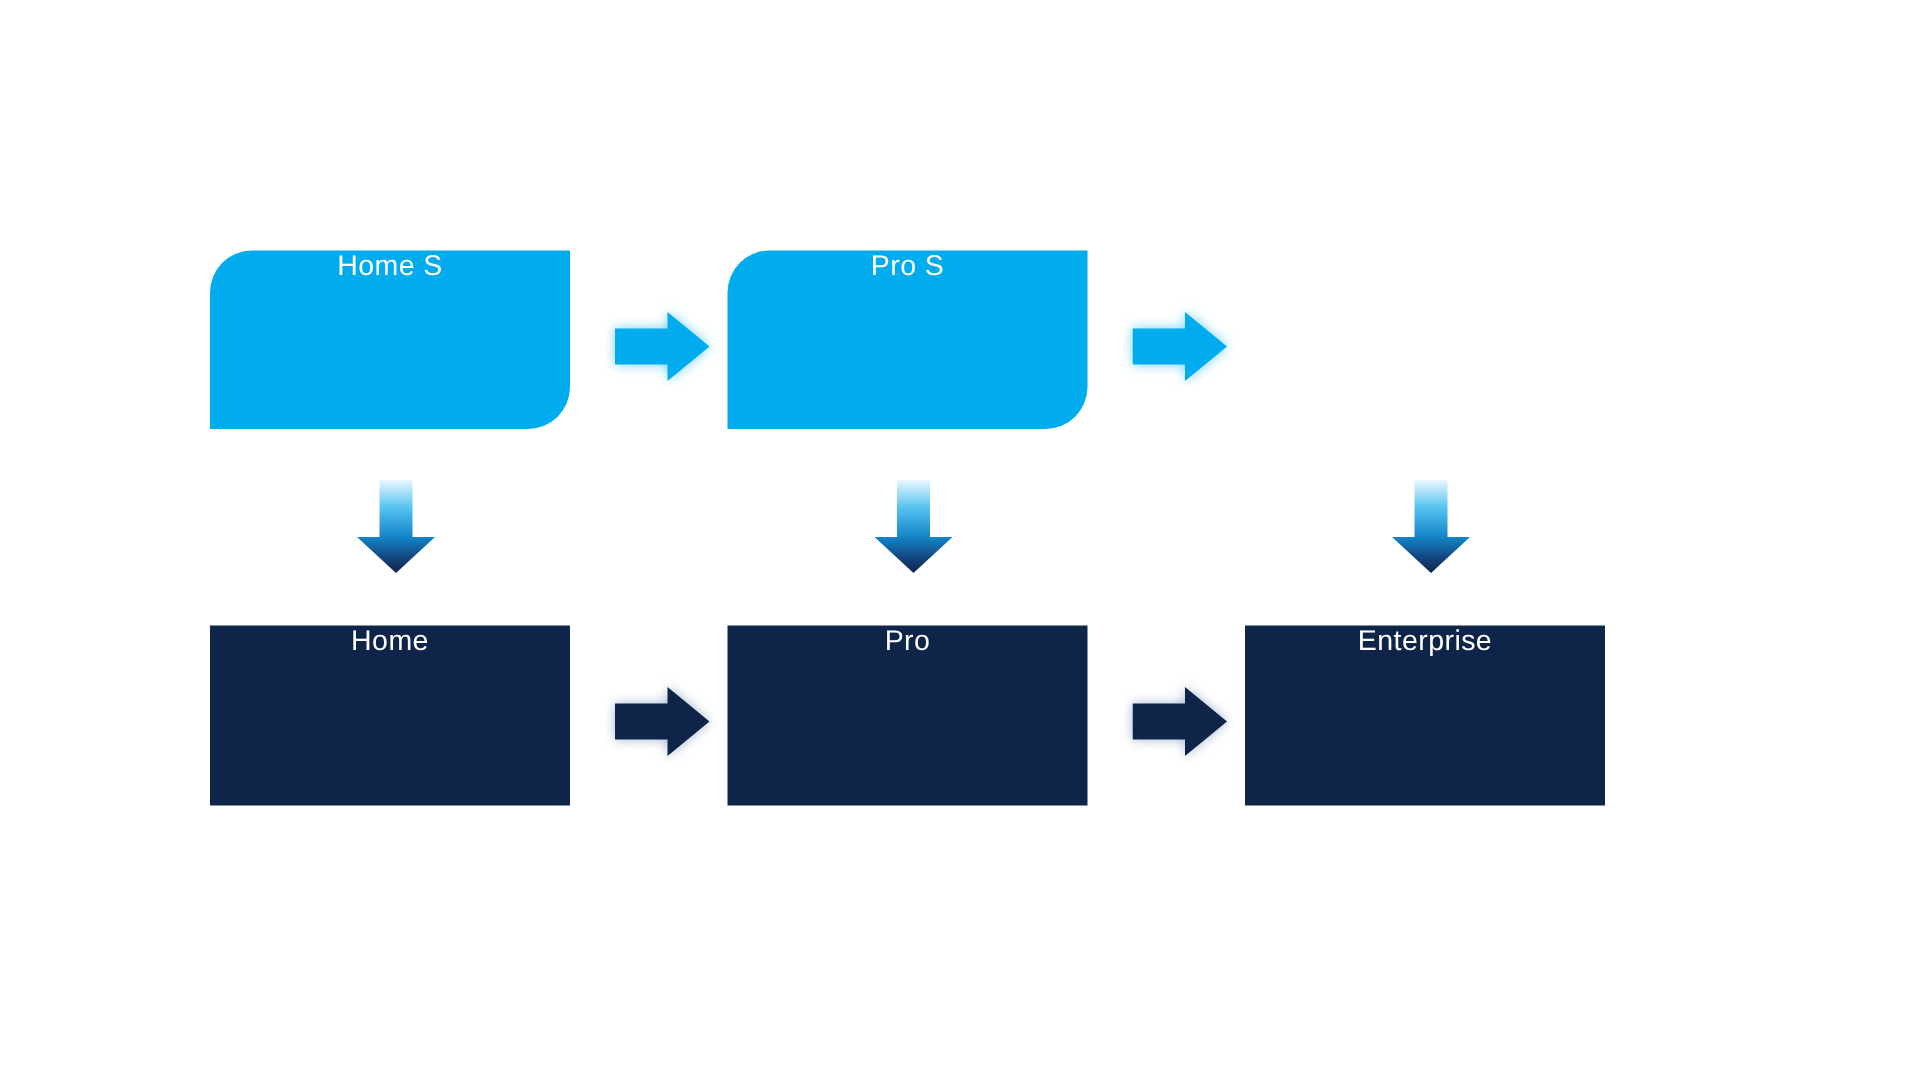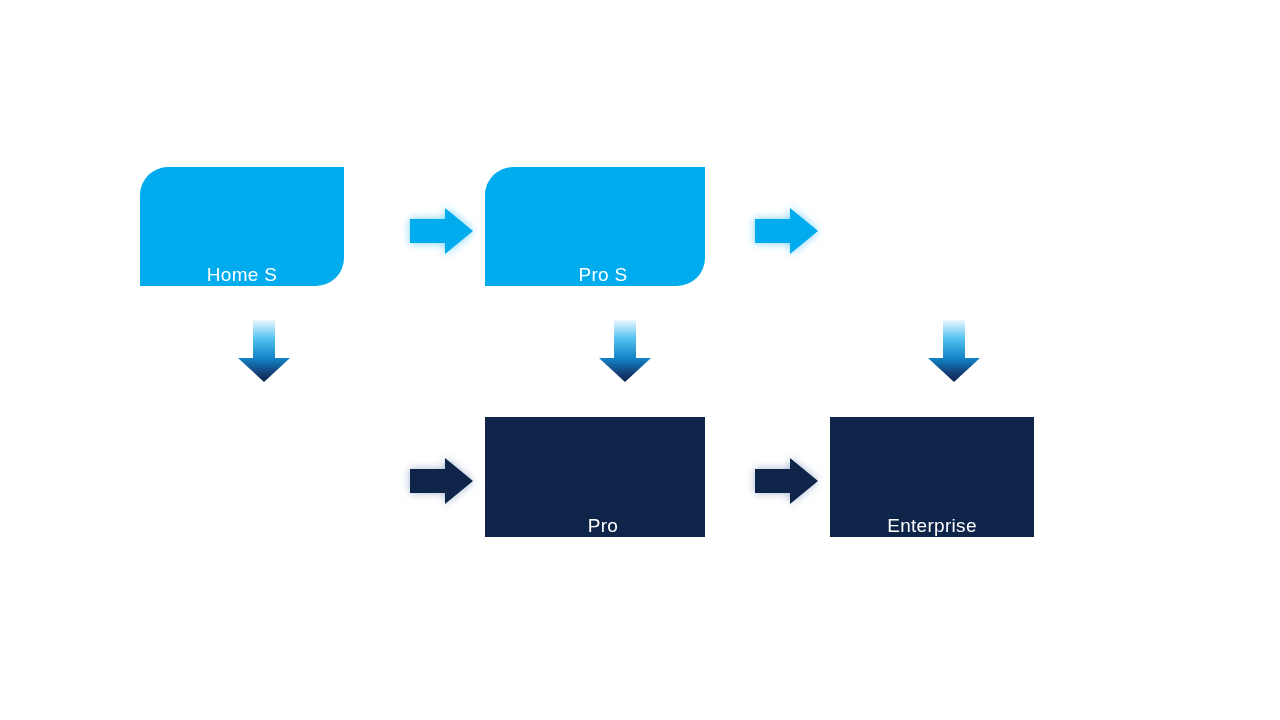--- a/index.html
+++ b/index.html
@@ -12,43 +12,43 @@
     width: 1280px;
     height: 720px;
     background: #ffffff;
     overflow: hidden;
     font-family: "Liberation Sans", "DejaVu Sans", sans-serif;
   }
 
   
   .box {
     position: absolute;
-    width: 204px;
+    width: 240px;
     display: flex;
-    align-items: flex-end;
+    align-items: flex-start;
     justify-content: center;
     color: #ffffff;
     font-size: 19px;
     font-weight: 400;
     letter-spacing: 0.3px;
   }
   .box.top-row {
     top: 167px;
     height: 119px;
     background: #00ACEE;
     border-radius: 28px 0 28px 0; 
   }
   .box.bottom-row {
     top: 417px;
     height: 120px;
     background: #0E2449;
     border-radius: 0;
   }
   .col-0 { left: 140px; }
-  .col-1 { left: 485px; padding-left: 16px; }
+  .col-1 { left: 485px; }
   .col-2 { left: 830px; }
 
   
   .r-arrow {
     position: absolute;
     width: 63px;
     height: 46px;
   }
   .r-arrow.row-top    { top: 208px; }
   .r-arrow.row-bottom { top: 458px; }
@@ -114,20 +114,23 @@
     <svg width="52" height="62" viewBox="0 0 52 62">
       <polygon points="15,0 37,0 37,38 52,38 26,62 0,38 15,38" fill="url(#downGrad)"></polygon>
     </svg>
   </div>
   <div class="d-arrow col-2">
     <svg width="52" height="62" viewBox="0 0 52 62">
       <polygon points="15,0 37,0 37,38 52,38 26,62 0,38 15,38" fill="url(#downGrad)"></polygon>
     </svg>
   </div>
 
+  <div class="box bottom-row col-0">
+    <span>Home</span>
+  </div>
   <div class="box bottom-row col-2">
     <span>Enterprise</span>
   </div>
   <div class="box bottom-row col-1">
     <span>Pro</span>
   </div>
 
   <div class="r-arrow row-bottom gap-0 dark">
     <svg width="63" height="46" viewBox="0 0 63 46">
       <polygon points="0,11 35,11 35,0 63,23 35,46 35,35 0,35" fill="#0E2449"></polygon>

